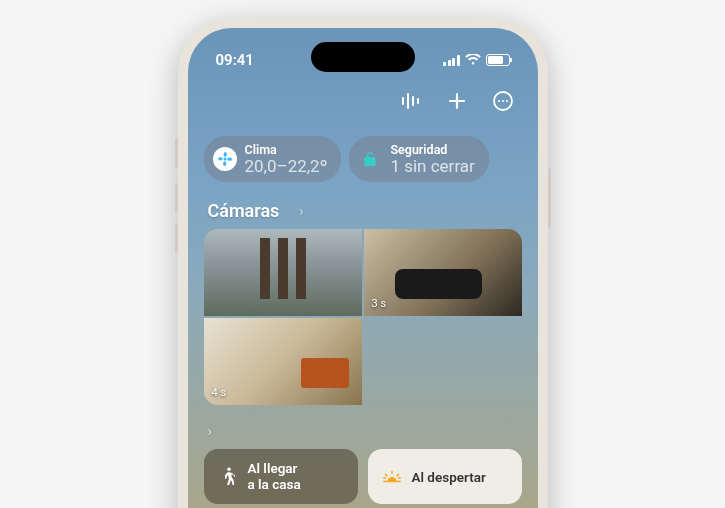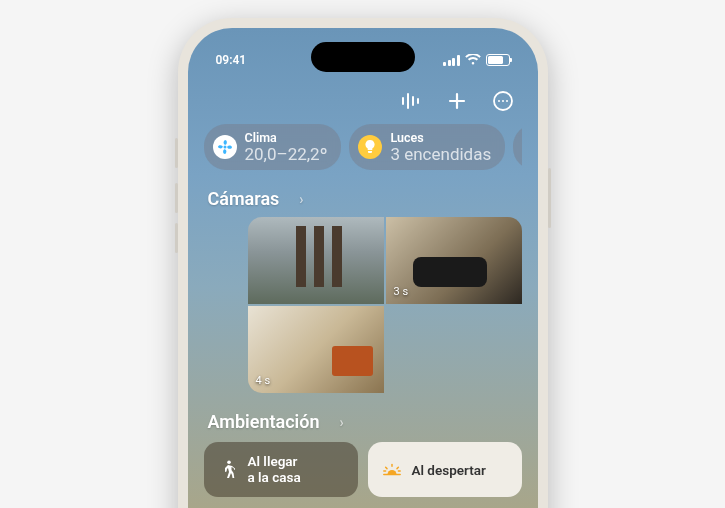--- a/index.html
+++ b/index.html
@@ -54,21 +54,21 @@
   }
   .status-bar {
     position: absolute;
     top: 0; left: 0; right: 0;
     height: 50px;
     display: flex;
     justify-content: space-between;
     align-items: center;
     padding: 14px 28px 0;
     color: #fff;
-    font-size: 12px;
+    font-size: 15px;
     font-weight: 600;
     z-index: 5;
   }
   .status-right { display: flex; align-items: center; gap: 5px; }
   .signal-bars { display: flex; align-items: flex-end; gap: 1.5px; height: 11px; }
   .signal-bars span { width: 3px; background: #fff; border-radius: 1px; }
   .signal-bars span:nth-child(1){height:4px}.signal-bars span:nth-child(2){height:6px}.signal-bars span:nth-child(3){height:8px}.signal-bars span:nth-child(4){height:11px}
   .battery { width: 24px; height: 12px; border: 1.2px solid #fff; border-radius: 3px; position: relative; }
   .battery::after { content:""; position:absolute; right:-3px; top:3px; width:2px; height:4px; background:#fff; border-radius:0 1px 1px 0;}
   .battery-fill { position:absolute; left:1px; top:1px; bottom:1px; width: 70%; background:#fff; border-radius:1.5px; }
@@ -104,20 +104,21 @@
   .pill {
     flex: 0 0 auto;
     background: rgba(120,120,130,0.42);
     backdrop-filter: blur(6px);
     border-radius: 22px;
     padding: 7px 14px 7px 9px;
     display: flex;
     align-items: center;
     gap: 8px;
     min-width: 112px;
+    margin-top: 12px;
   }
   .pill-icon {
     width: 24px; height: 24px; border-radius: 12px;
     display:flex; align-items:center; justify-content:center;
     font-size: 14px;
   }
   .pill-text { display:flex; flex-direction:column; line-height:1.1; }
   .pill-title { font-size: 12.5px; font-weight: 600; color:#fff; }
   .pill-sub { font-size: 17px; color: rgba(255,255,255,0.75); }
 
@@ -129,21 +130,20 @@
   }
   .chevron { color: rgba(255,255,255,0.65); font-size: 14px; }
 
   .camera-grid {
     display: grid;
     grid-template-columns: 1fr 1fr;
     gap: 2px;
     border-radius: 14px;
     overflow: hidden;
     height: 176px;
-    margin-left: 44px;
   }
   .camera-cell {
     position: relative;
     overflow: hidden;
   }
   .camera-cell .ts {
     position: absolute;
     left: 8px; bottom: 6px;
     font-size: 11px; color: #fff;
     text-shadow: 0 1px 3px rgba(0,0,0,0.7);
@@ -243,31 +243,20 @@
             <svg width="16" height="16" viewBox="0 0 16 16" fill="#3db6ff">
                 <circle cx="8" cy="8" r="1.5"></circle>
                 <path d="M8 1c2 0 2.5 3 1 4.5S5 3 8 1zM15 8c0 2-3 2.5-4.5 1S13 5 15 8zM8 15c-2 0-2.5-3-1-4.5S11 13 8 15zM1 8c0-2 3-2.5 4.5-1S3 11 1 8z"></path>
               </svg>
           </div>
           <div class="pill-text">
             <span class="pill-title">Clima</span>
             <span class="pill-sub">20,0–22,2º</span>
           </div>
         </div>
-        <div class="pill">
-          <div class="pill-icon" style="background:#ffcc3f">
-            <svg width="12" height="14" viewBox="0 0 12 14" fill="#fff">
-                <path d="M6 0a4.5 4.5 0 00-2.3 8.4V10h4.6V8.4A4.5 4.5 0 006 0zM4 11h4v1.2a1 1 0 01-1 .8H5a1 1 0 01-1-.8V11z"></path>
-              </svg>
-          </div>
-          <div class="pill-text">
-            <span class="pill-title">Luces</span>
-            <span class="pill-sub">3 encendidas</span>
-          </div>
-        </div>
         <div class="pill" style="min-width:100px">
           <div class="pill-icon" style="color:#34d0c6">
             <svg width="14" height="16" viewBox="0 0 14 16" fill="#34d0c6">
                 <path d="M4 6V4a3 3 0 116 0h-1.6a1.4 1.4 0 10-2.8 0v2H11a1.5 1.5 0 011.5 1.5v6A1.5 1.5 0 0111 15H3a1.5 1.5 0 01-1.5-1.5v-6A1.5 1.5 0 013 6h1z"></path>
               </svg>
           </div>
           <div class="pill-text">
             <span class="pill-title">Seguridad</span>
             <span class="pill-sub">1 sin cerrar</span>
           </div>
@@ -285,21 +274,20 @@
         </div>
         <div class="camera-cell cam-2">
           <span class="ts">3 s</span>
         </div>
         <div class="camera-cell cam-4">
           <span class="ts">4 s</span>
         </div>
       </div>
 
       <div class="section-header">
-        <span>Ambientación</span>
         <span class="chevron">›</span>
       </div>
 
       <div class="scenes">
         <div class="scene scene-dark">
           <span class="scene-icon">
             <svg width="14" height="20" viewBox="0 0 14 20" fill="#fff">
                 <circle cx="8" cy="2.2" r="1.8"></circle>
                 <path d="M7 5l-3 3v4l1.5-.5.5-2.5 1-1 1 4-2 6h2l2-5 1 2 .5 3h1.8l-.8-5-2-3V7l2 1 1 2 1.2-.8L11 6 7 5z"></path>
               </svg>

